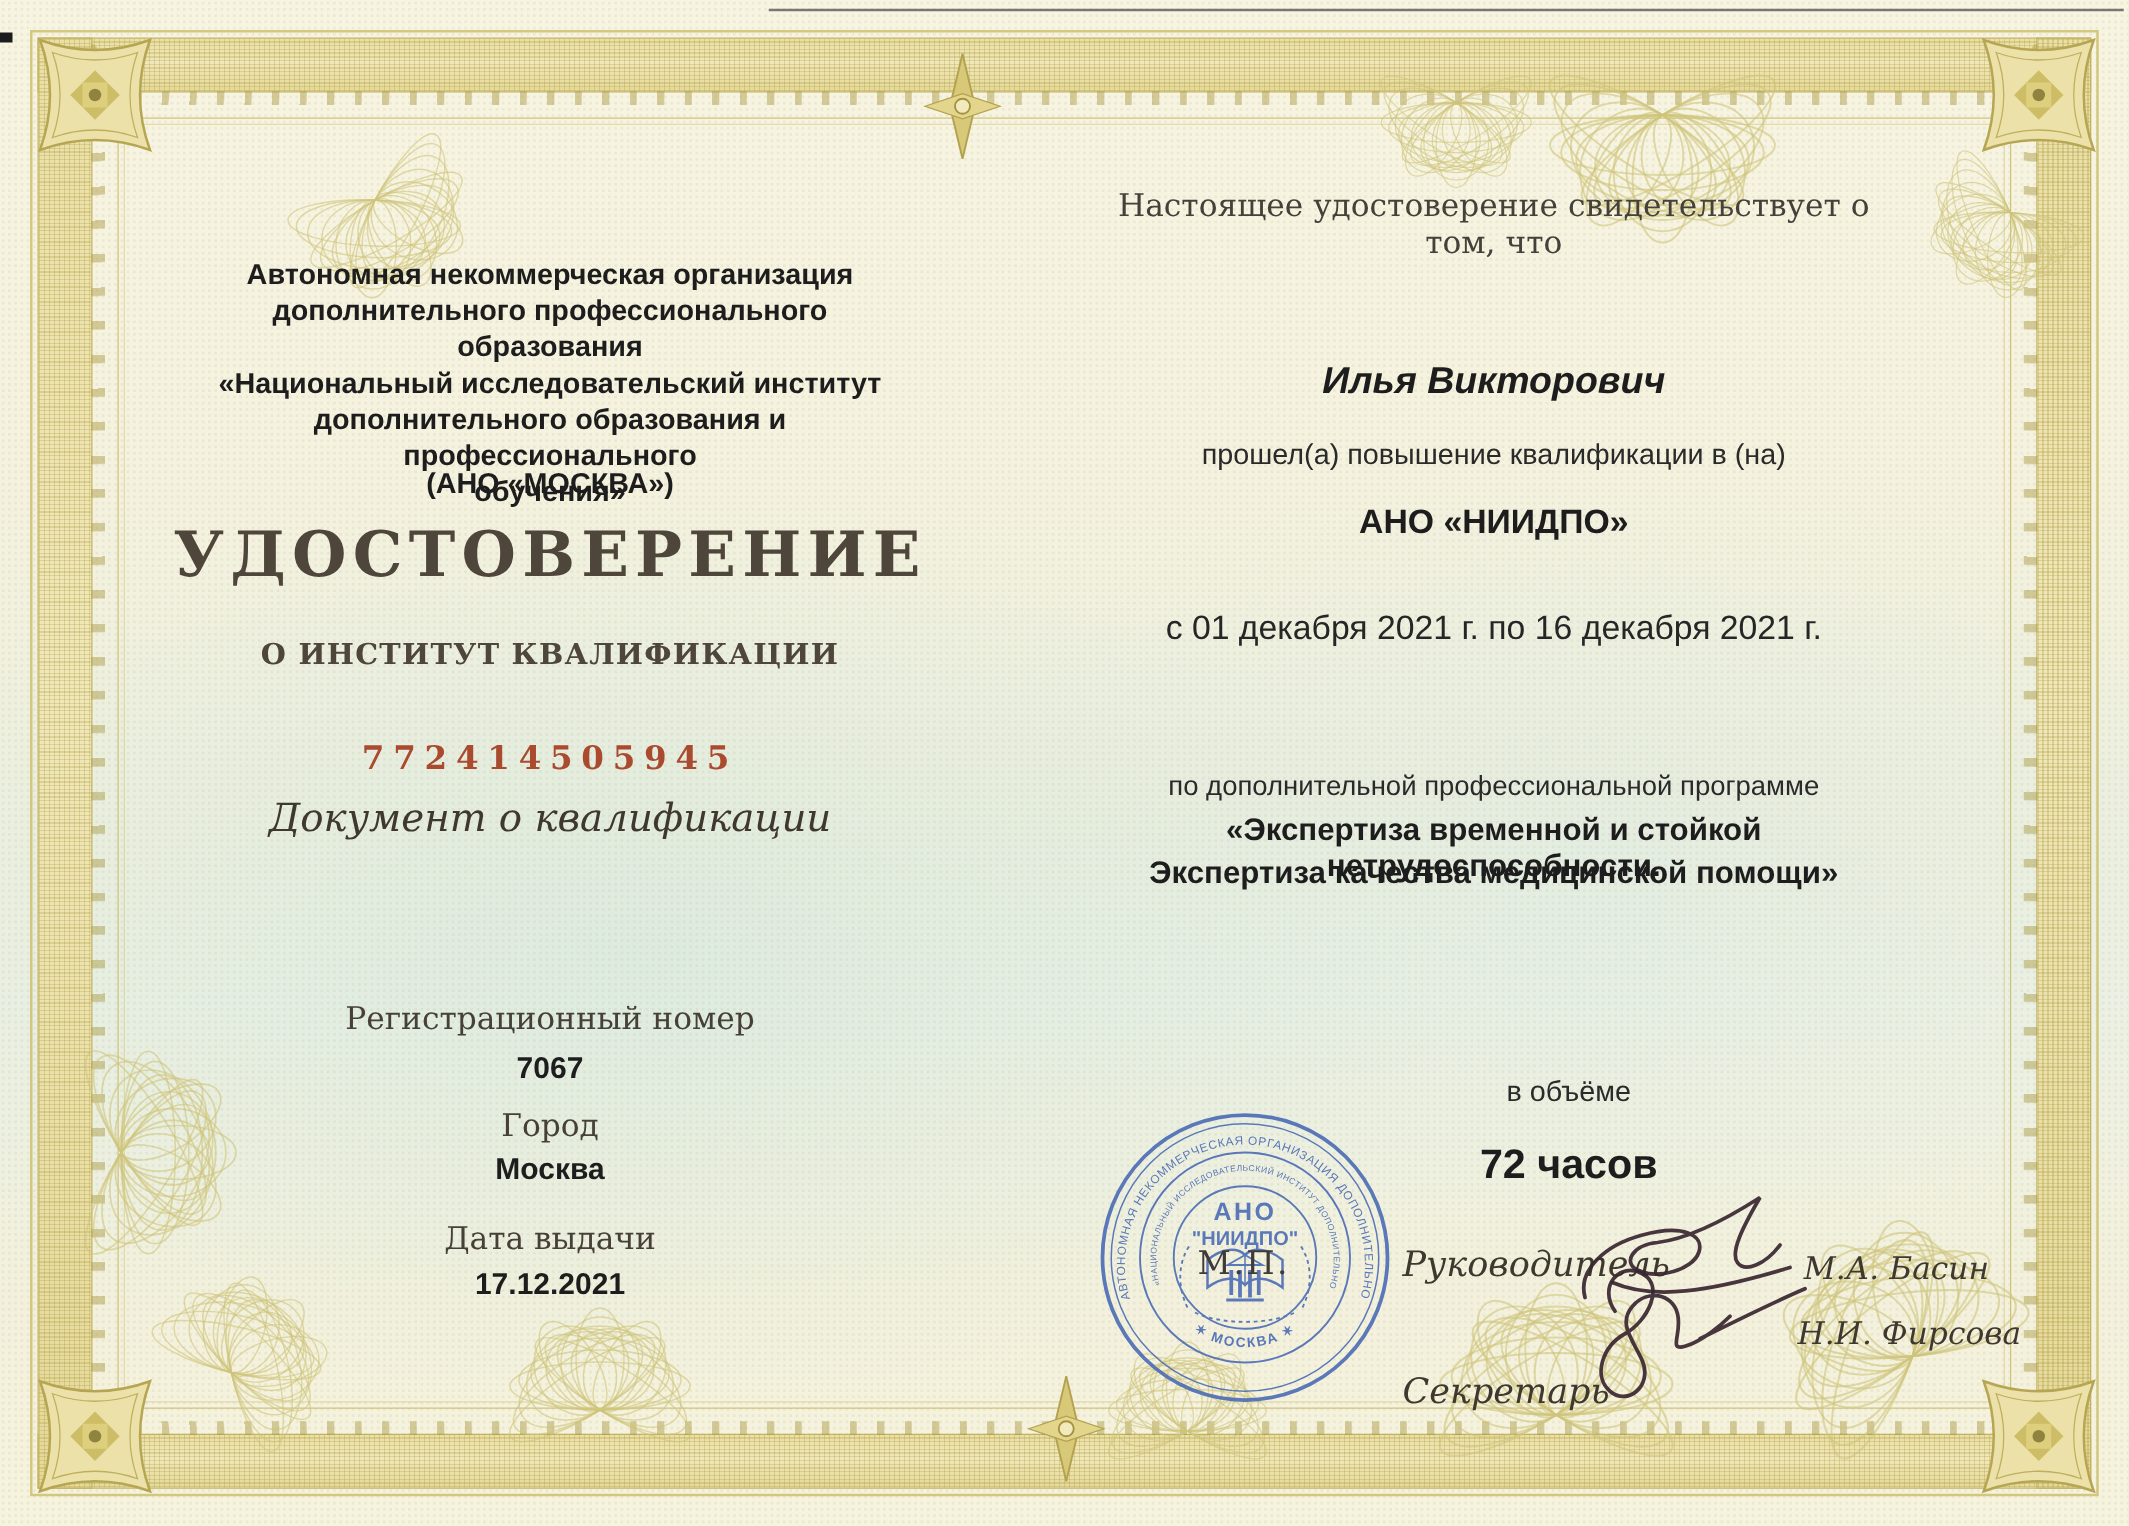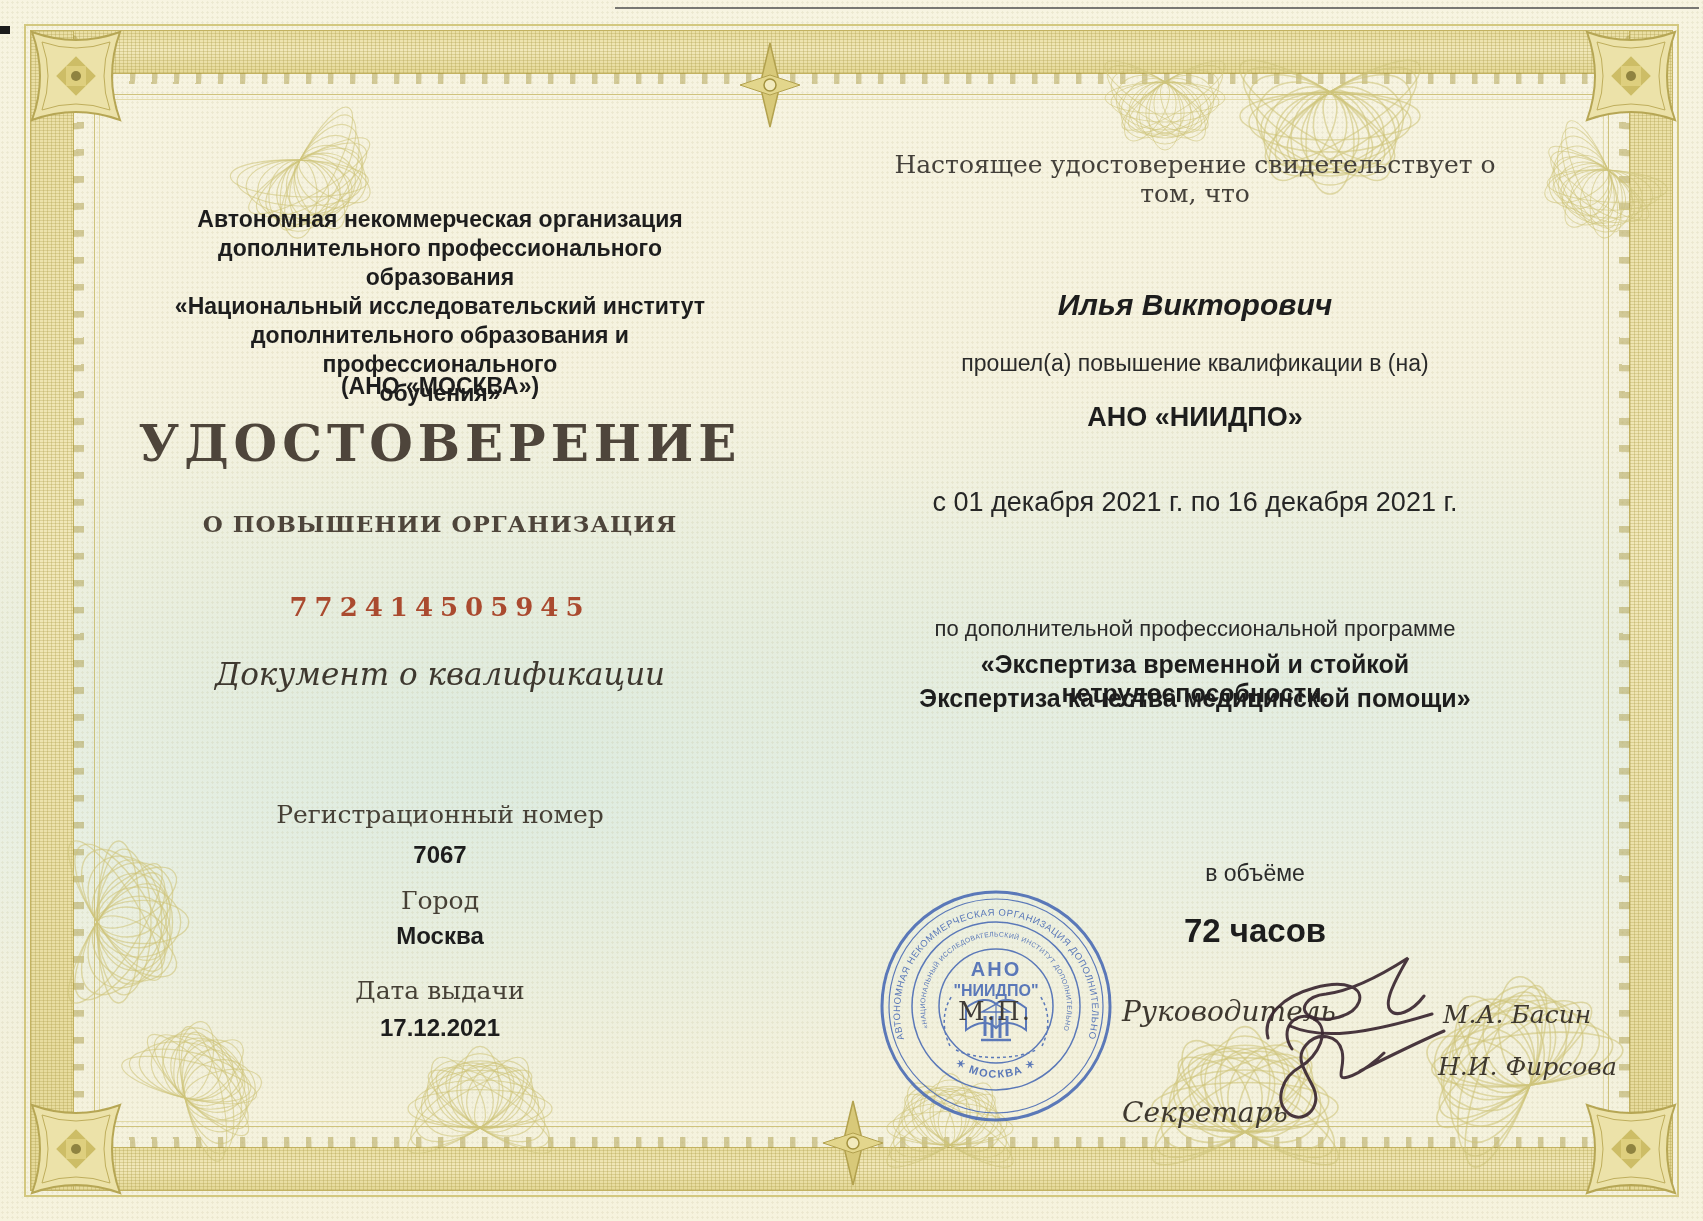--- a/index.html
+++ b/index.html
@@ -48,21 +48,21 @@
   .scan-mark{left:0; top:26px; width:10px; height:8px; background:#1c1c1c;}
   
   .serif{font-family:"DejaVu Serif","Liberation Serif",serif; color:#464036;}
   .serif-i{font-family:"DejaVu Serif","Liberation Serif",serif; font-style:italic; color:#3e382f;}
   .sans-b{font-family:"Liberation Sans",sans-serif; font-weight:bold; color:#1d1d1d;}
   .org-block{left:150px; width:580px; top:205px; font-size:23px; line-height:29px;}
   .org-abbrev{left:150px; width:580px; top:373px; font-size:23px;}
   .title{left:110px; width:660px; top:414px; font-size:50px; font-weight:600; letter-spacing:5px; color:#4e453b;}
   .subtitle{left:110px; width:660px; top:510px; font-size:23px; font-weight:bold; letter-spacing:1px; color:#4e453b;}
   .serial{left:110px; width:660px; top:592px; font-size:26px; font-weight:bold; letter-spacing:7px; color:#aa4a2f;}
-  .doc-type{left:110px; width:660px; top:656px; font-size:31px;}
+  .doc-type{left:110px; width:660px; top:637px; font-size:31px;}
   .lbl{left:110px; width:660px; font-size:25px;}
   .val{left:110px; width:660px; font-size:24px;}
   .rcol{left:880px; width:630px;}
   .intro{top:150px; font-size:25px; color:#44403a;}
   .surname{top:230px; font-size:30px; font-style:italic;}
   .fname{top:288px; font-size:30px; font-style:italic;}
   .completed{top:350px; font-size:23px; font-weight:normal; font-family:"Liberation Sans",sans-serif; color:#2a2a2a;}
   .org-r{top:402px; font-size:27px;}
   .period{top:487px; font-size:27px; font-family:"Liberation Sans",sans-serif; color:#262626;}
   .prog-lbl{top:616px; font-size:22px; font-family:"Liberation Sans",sans-serif; color:#2a2a2a;}
@@ -141,21 +141,21 @@
 
   <div class="abs c sans-b org-block">
     <div>Автономная некоммерческая организация</div>
     <div>дополнительного профессионального образования</div>
     <div>«Национальный исследовательский институт</div>
     <div>дополнительного образования и профессионального</div>
     <div>обучения»</div>
   </div>
   <div class="abs c sans-b org-abbrev">(АНО «МОСКВА»)</div>
   <div class="abs c serif title">УДОСТОВЕРЕНИЕ</div>
-  <div class="abs c serif subtitle">О ПОВЫШЕНИИ ОРГАНИЗАЦИЯ</div>
+  <div class="abs c serif subtitle">О ИНСТИТУТ КВАЛИФИКАЦИИ</div>
   <div class="abs c serif serial">772414505945</div>
   <div class="abs c serif-i doc-type">Документ о квалификации</div>
   <div class="abs c serif lbl" style="top:800px;">Регистрационный номер</div>
   <div class="abs c sans-b val" style="top:841px;">7067</div>
   <div class="abs c serif lbl" style="top:886px;">Город</div>
   <div class="abs c sans-b val" style="top:922px;">Москва</div>
   <div class="abs c serif lbl" style="top:976px;">Дата выдачи</div>
   <div class="abs c sans-b val" style="top:1014px;">17.12.2021</div>
 
   <div class="abs c serif rcol intro">Настоящее удостоверение свидетельствует о том, что</div>

